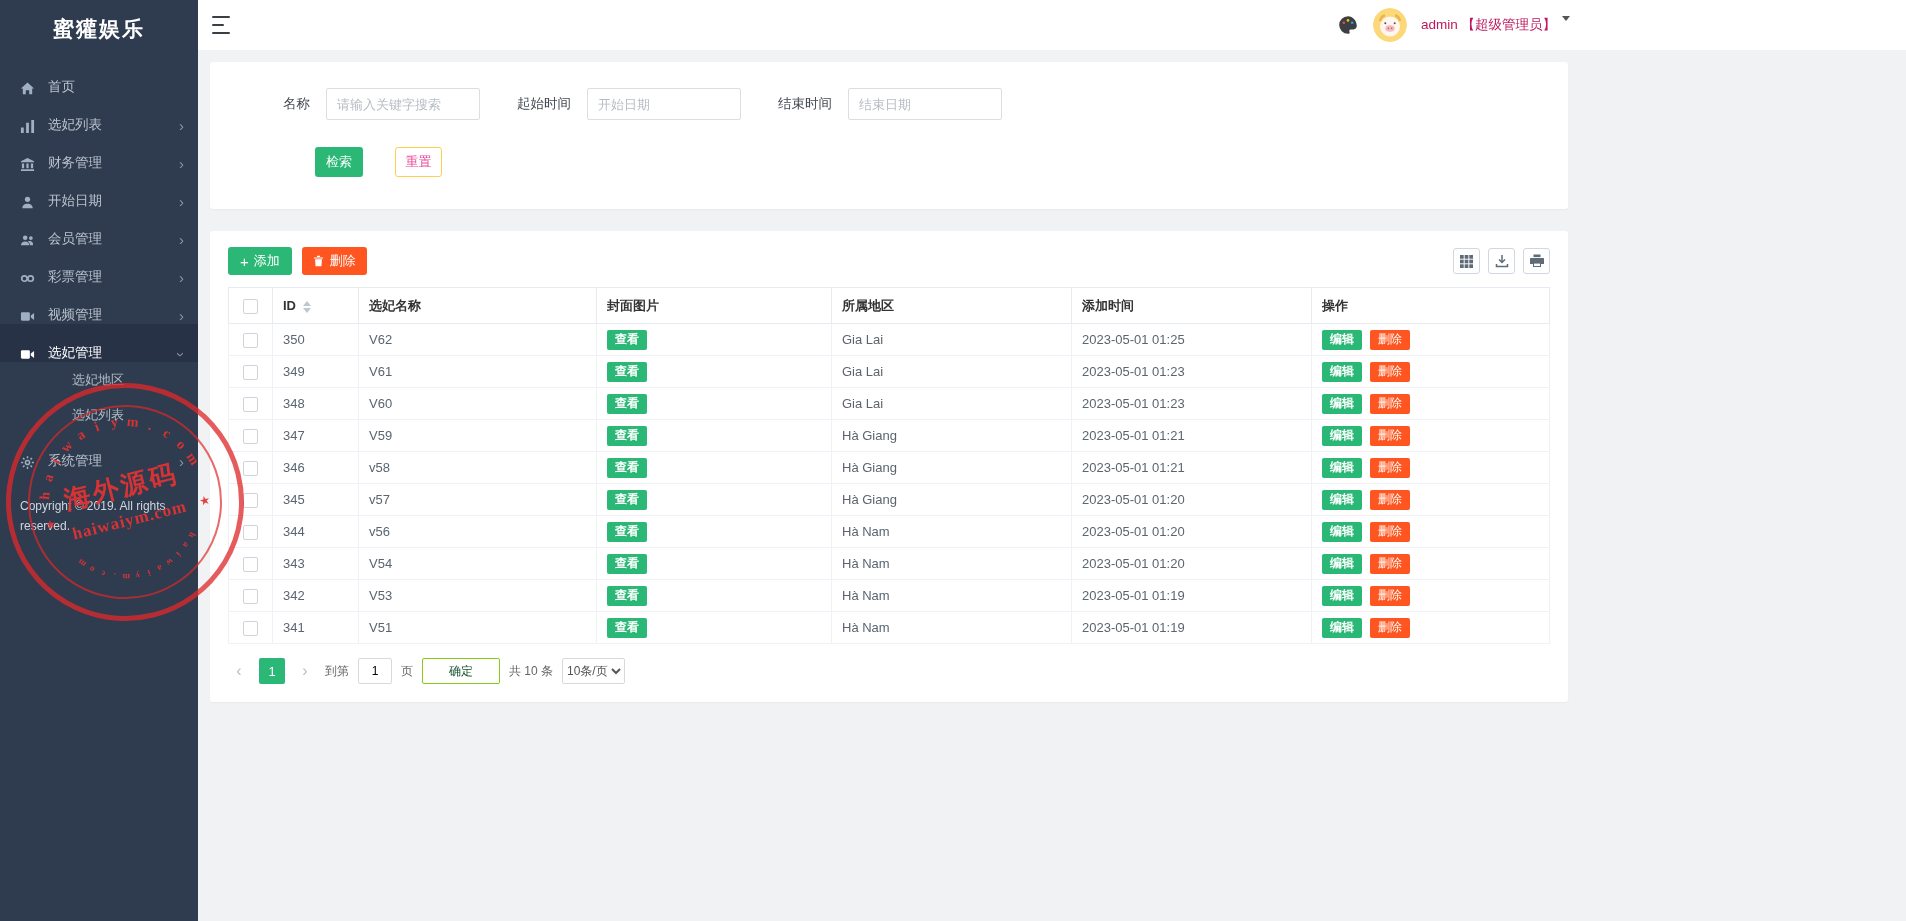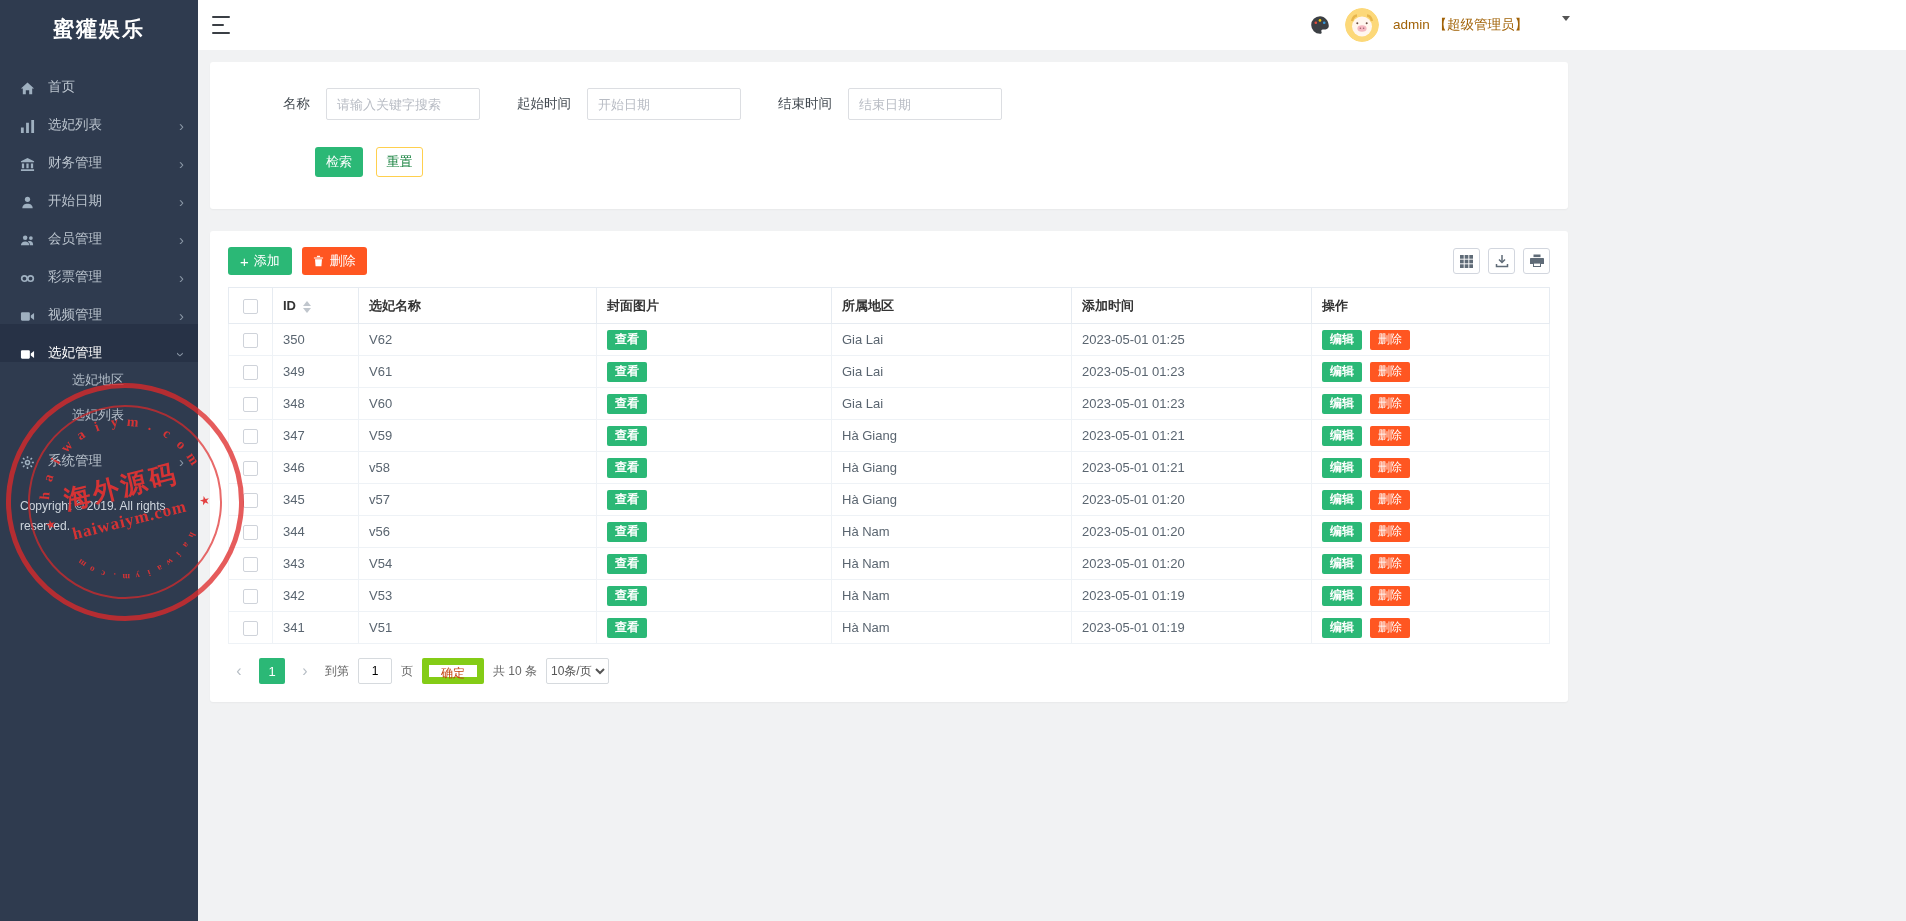--- a/index.html
+++ b/index.html
@@ -20,39 +20,39 @@
   .copyright { margin-top:26px; padding:0 20px; font-size:12px; line-height:1.7; color:#cfd6de; }
 
   
   .topbar { position:absolute; left:198px; right:0; top:0; height:50px; background:#fff; z-index:5; }
   .hamburger { position:absolute; left:14px; top:16px; width:20px; height:18px; cursor:pointer; display:flex; flex-direction:column; justify-content:space-between; }
   .hamburger i { display:block; height:2px; background:#3a3f45; border-radius:1px; }
   .hamburger i:nth-child(1){ width:18px; } .hamburger i:nth-child(2){ width:12px; } .hamburger i:nth-child(3){ width:18px; }
   .topbar-right { position:absolute; right:336px; top:0; height:50px; display:flex; align-items:center; gap:14px; }
   .palette { width:22px; height:22px; display:flex; cursor:pointer; }
   .avatar { width:34px; height:34px; border-radius:50%; overflow:hidden; cursor:pointer; display:flex; }
-  .admin { display:flex; align-items:flex-start; font-size:13.5px; color:#a16207; cursor:pointer; white-space:nowrap;gap:28px; }
+  .admin { display:flex; align-items:flex-start; font-size:13.5px; color:#be185d; cursor:pointer; white-space:nowrap; }
   .caret { display:inline-block; width:0; height:0; border-left:4px solid transparent; border-right:4px solid transparent; border-top:5px solid #555; margin-left:6px; }
 
   
   .main { position:absolute; left:198px; top:50px; right:0; bottom:0; background:#f1f2f3; padding:12px 0 0 12px; }
   .card { width:1358px; background:#fff; border-radius:3px; box-shadow:0 1px 2px rgba(0,0,0,.04); }
 
   
   .search-card { height:147px; padding:26px 0 0 73px; margin-bottom:22px; }
   .form-row { display:flex; align-items:center; }
   .form-row label { font-size:13.5px; color:#444b52; margin-right:16px; }
   .ml { margin-left:37px; }
   .inp { width:154px; height:32px; border:1px solid #dcdee2; border-radius:2px; padding:0 10px; font-size:13px; color:#333; outline:none; background:#fff; }
   .inp::placeholder { color:#b8bcc4; }
-  .btns { margin-top:27px; margin-left:32px; gap:13px; }
+  .btns { margin-top:27px; margin-left:32px; gap:32px; }
   .btn { border:none; border-radius:3px; cursor:pointer; font-family:inherit; }
   .btn-green { background:#2bb876; color:#fff; }
   .btn-search { width:48px; height:30px; font-size:13px; }
-  .btn-reset { width:47px; height:30px; font-size:13px; background:#fff; border:1px solid #ffd04e; color:#15803d; border-radius:3px; cursor:pointer; }
+  .btn-reset { width:47px; height:30px; font-size:13px; background:#fff; border:1px solid #ffd04e; color:#ec4899; border-radius:3px; cursor:pointer; }
 
   
   .table-card { padding:16px 18px 18px; }
   .toolbar { display:flex; align-items:center; margin-bottom:12px; }
   .btn-add { height:28px; padding:0 12px; font-size:13px; display:flex; align-items:center; gap:5px; }
   .btn-add .plus { font-size:15px; line-height:1; }
   .btn-del { height:28px; padding:0 11px; font-size:13px; background:#ff5621; color:#fff; display:flex; align-items:center; gap:6px; }
   .toolbar-left { display:flex; gap:10px; }
   .toolbar-right { margin-left:auto; display:flex; }
   .tool-ic { width:27px; height:26px; border:1px solid #d2d6de; border-radius:3px; background:#fff; display:flex; align-items:center; justify-content:center; margin-left:8px; cursor:pointer; }
@@ -73,21 +73,21 @@
   .sort .dn { border-top:5px solid #c0c6cd; }
   .btn-xs { height:20px; padding:0 8px; font-size:12px; border-radius:2px; color:#fff; }
   .btn-xs.g { background:#2bb876;font-weight:bold; }
   .btn-xs.r { background:#ff5621; margin-left:8px; }
 
   
   .pager { display:flex; align-items:center; margin-top:14px; gap:9px; font-size:12px; color:#666; }
   .pg-nav { width:22px; text-align:center; font-size:16px; color:#b8bfc6; cursor:pointer; }
   .pg-cur { width:26px; height:26px; background:#2bb876; color:#fff; border-radius:2px; display:flex; align-items:center; justify-content:center; font-size:13px; cursor:pointer; }
   .pg-input { width:34px; height:26px; border:1px solid #d6dade; border-radius:2px; text-align:center; font-size:12px; outline:none; }
-  .pg-ok { height:26px; padding:0 12px; border:7px solid #84cc16; background:#fff; border-radius:2px; color:#c2410c; font-size:12px; cursor:pointer; }
+  .pg-ok { height:26px; padding:0 26px; border:1px solid #84cc16; background:#fff; border-radius:2px; color:#14532d; font-size:12px; cursor:pointer; }
   .pg-select { height:26px; border:1px solid #d6dade; border-radius:2px; background:#fff; color:#555; font-size:12px; outline:none; }
 
   
   .stamp { position:absolute; left:6px; top:383px; width:238px; height:238px; transform:rotate(-14deg); z-index:60; color:#e23333; opacity:.93; pointer-events:none; font-family:"Liberation Serif","DejaVu Serif",serif; }
   .ring-outer { position:absolute; inset:0; border:5px solid rgba(223,42,42,.82); border-radius:50%; }
   .ring-inner { position:absolute; inset:22px; border:2px solid rgba(223,42,42,.75); border-radius:50%; }
   .arc { position:absolute; left:0; top:0; width:100%; height:100%; }
   .arc span { position:absolute; left:50%; top:50%; transform-origin:0 0; font-weight:bold; }
   .arc-top span { font-size:14px; }
   .arc-bottom span { font-size:9px; letter-spacing:1px; }

